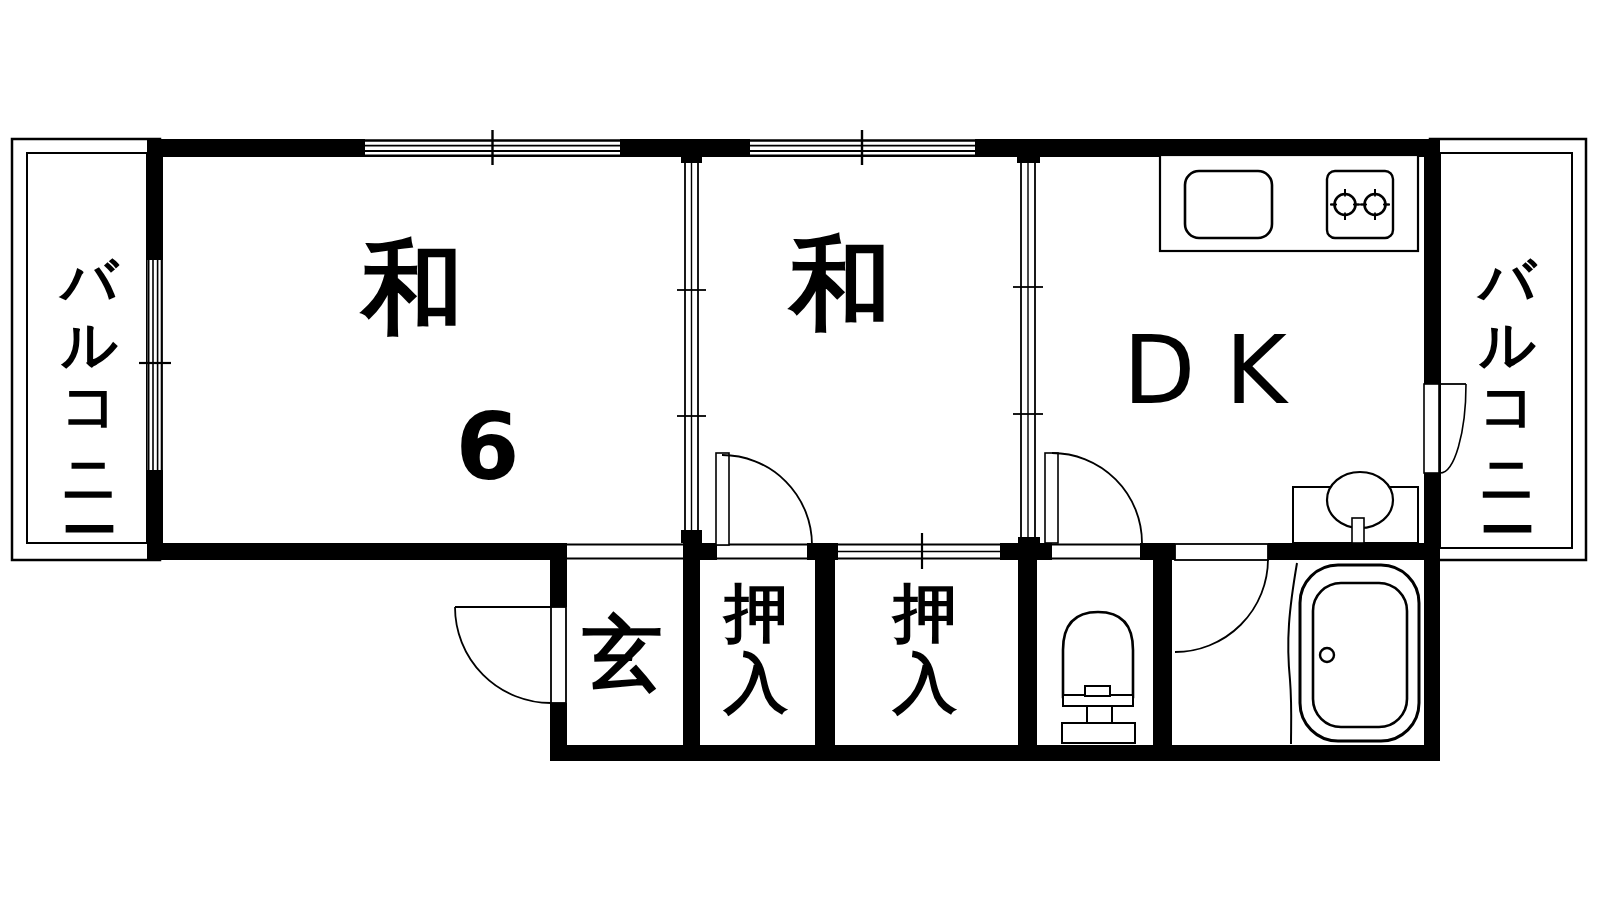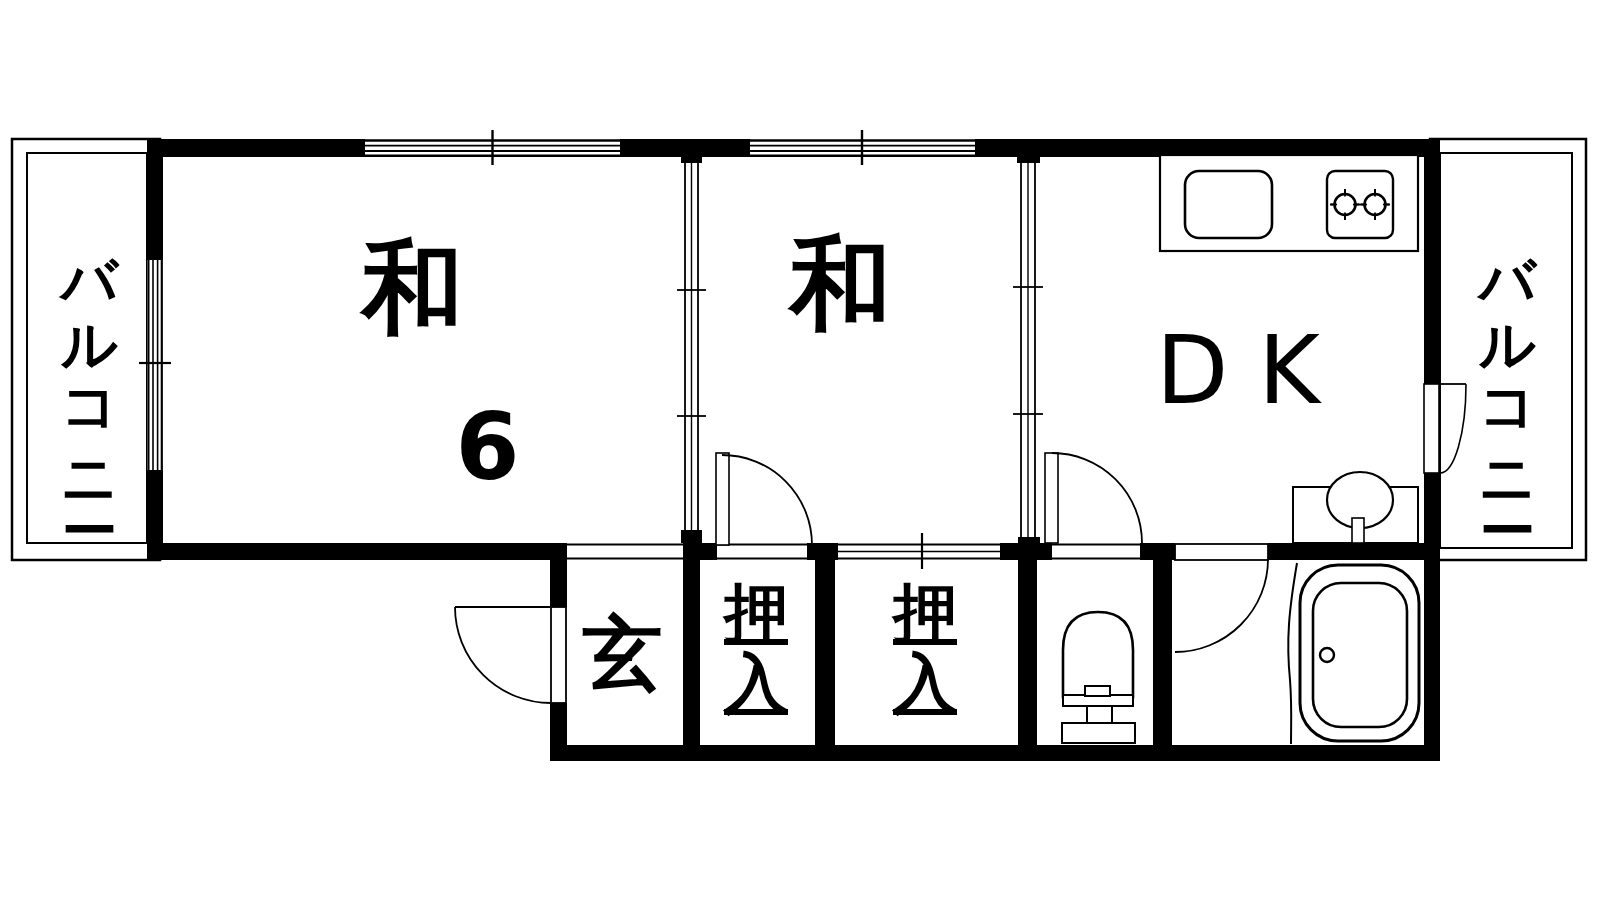--- a/index.html
+++ b/index.html
@@ -7,24 +7,24 @@
     position:relative;
     width:1600px;height:900px;
     background:#ffffff;
     font-family:"DejaVu Sans","Liberation Sans",sans-serif;
     overflow:hidden;
   }
   .canvas svg{position:absolute;left:0;top:0;}
   .lbl{position:absolute;color:#000;line-height:1;white-space:nowrap;}
   .lbl-kanji{font-size:102px;font-weight:600;text-align:center;}
   .lbl-num{font-size:92px;font-weight:600;text-align:center;}
-  .lbl-dk{font-size:94px;font-weight:500;letter-spacing:30px;text-align:right;}
+  .lbl-dk{font-size:94px;font-weight:500;letter-spacing:30px;text-align:center;}
   .lbl-genkan{font-size:80px;font-weight:700;text-align:center;}
   .lbl-closet{font-size:64px;font-weight:700;line-height:70px;text-align:center;
-              white-space:normal;word-break:break-all;text-decoration:underline;}
+              white-space:normal;word-break:break-all;}
   .lbl-balcony{writing-mode:vertical-rl;text-orientation:upright;
                font-size:56px;font-weight:700;letter-spacing:7px;
                text-align:center;height:372px;}
 </style>
 </head>
 <body>
 
 <div class="canvas">
 
 <svg width="1600" height="900" viewBox="0 0 1600 900">

